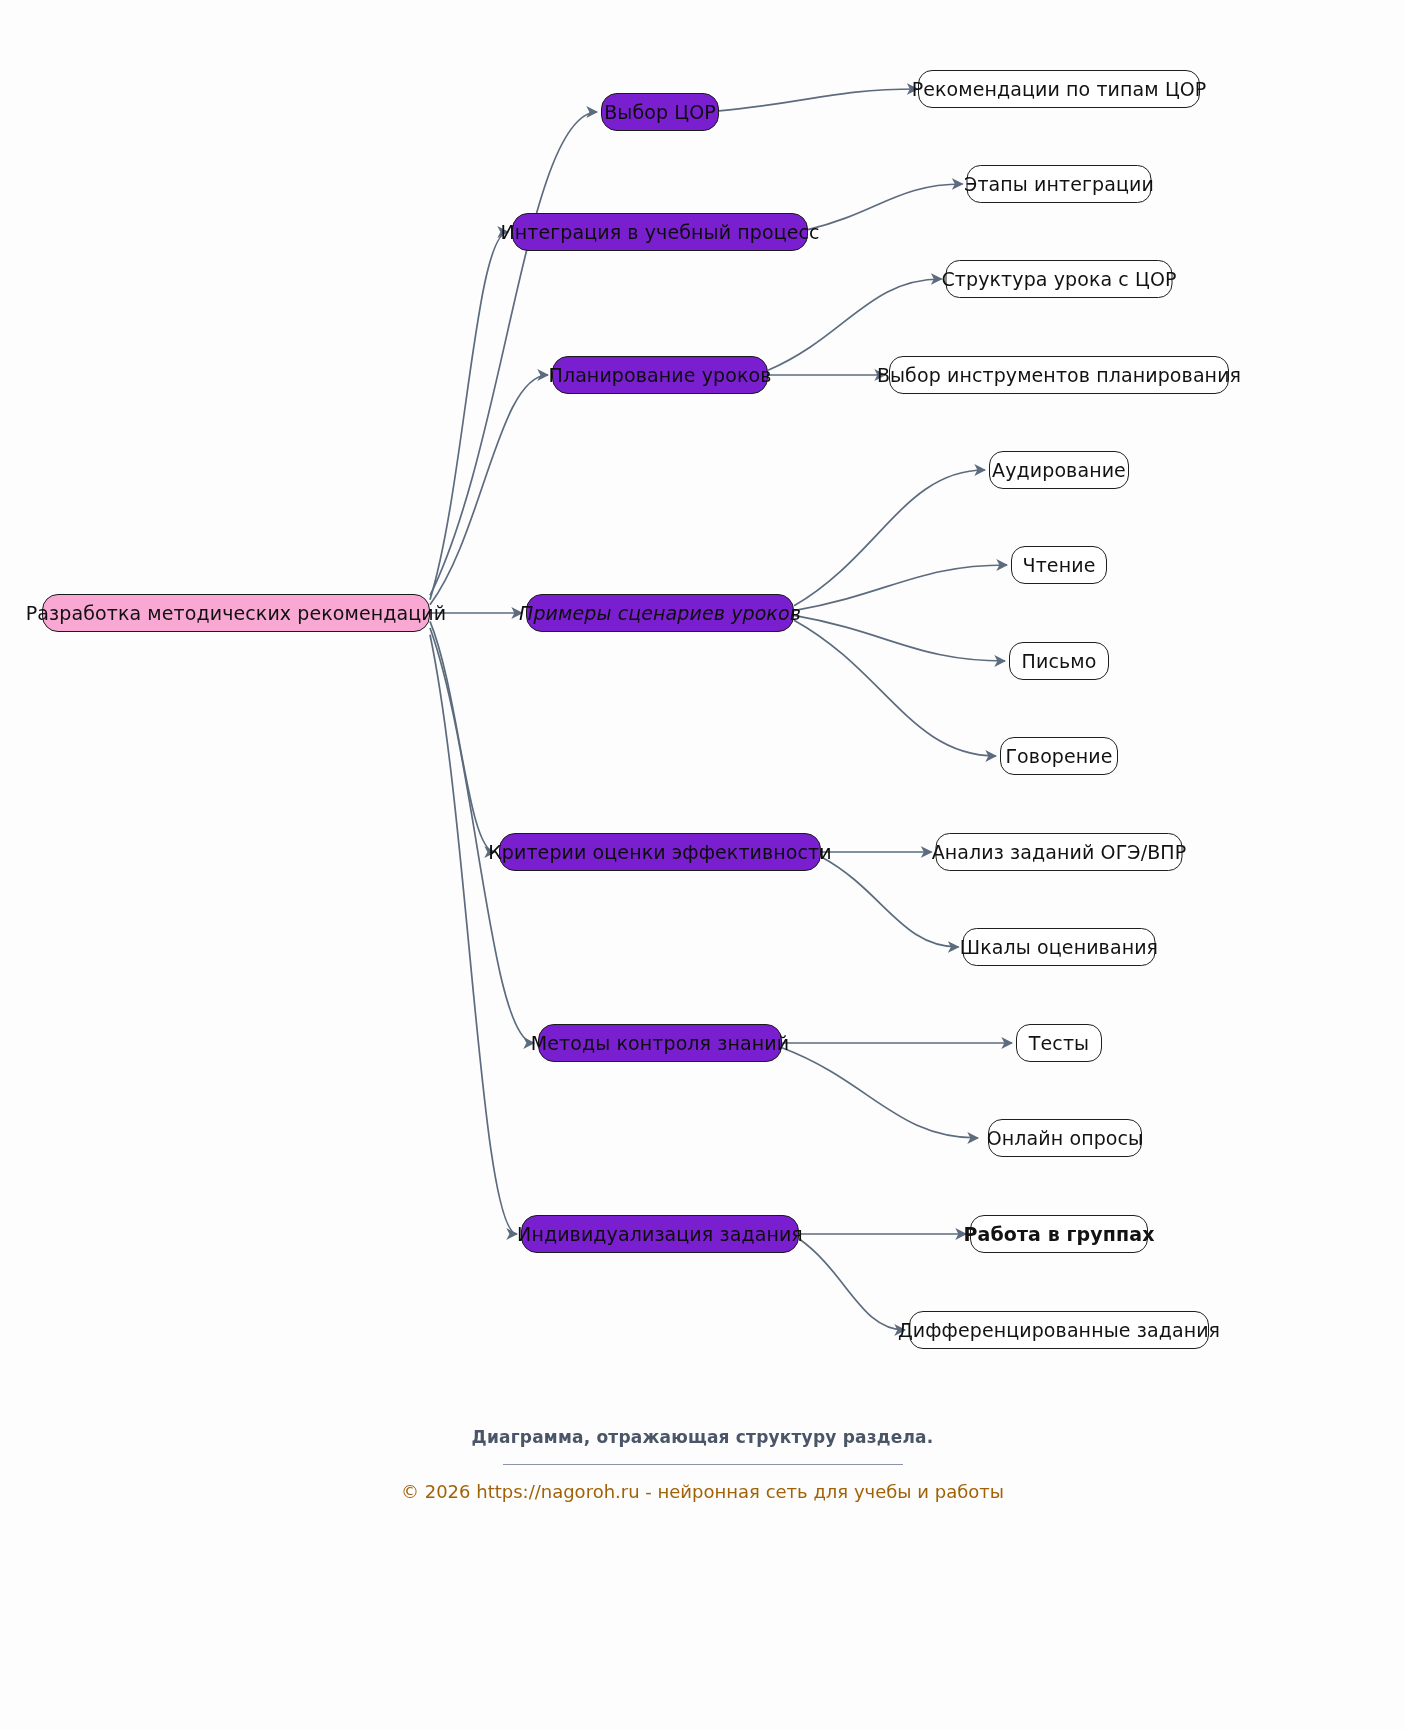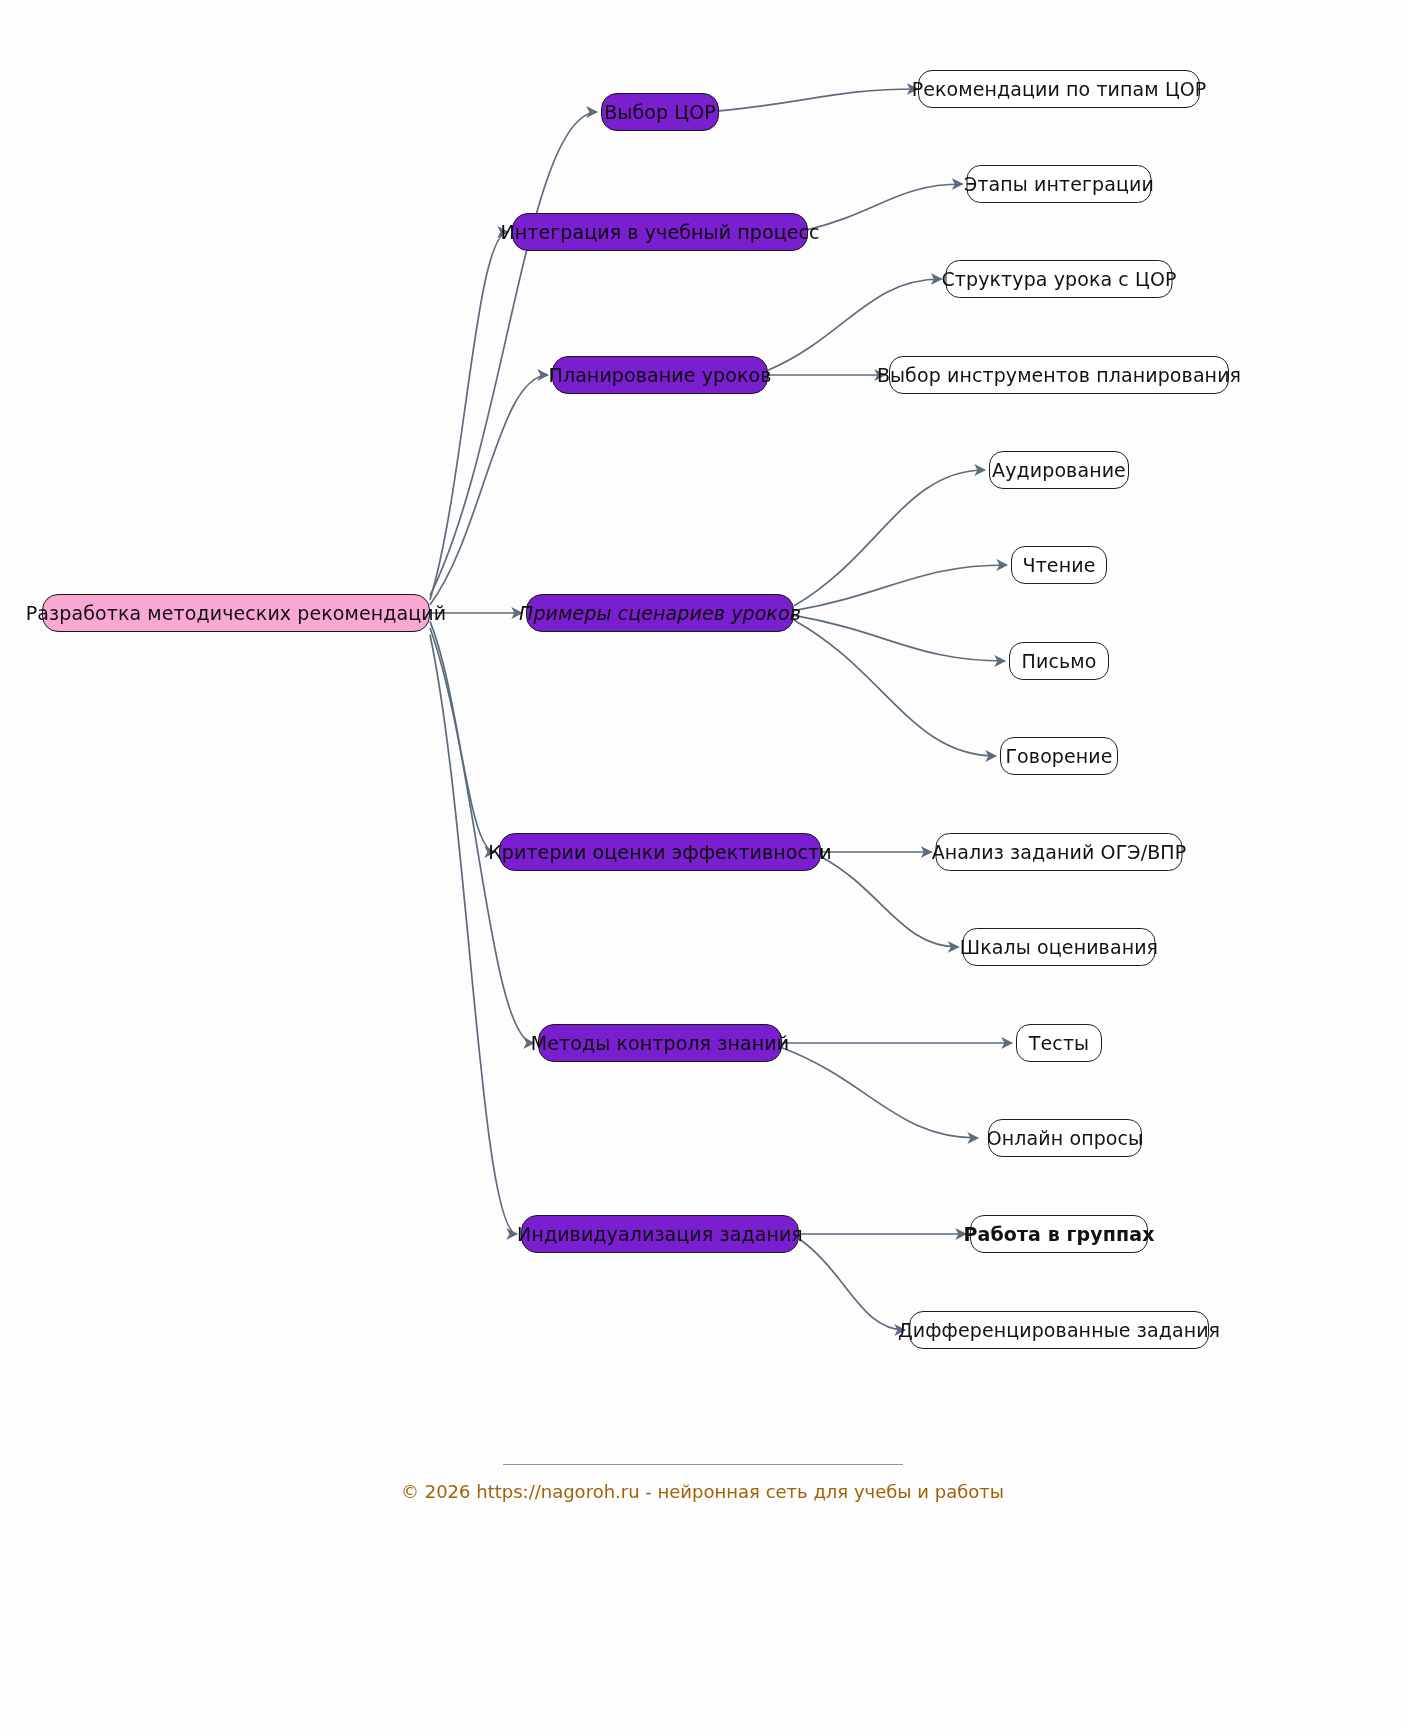--- a/index.html
+++ b/index.html
@@ -145,16 +145,17 @@
       <div class="node node-leaf" style="left: 1059px; top: 852px; width: 247px;">Анализ заданий ОГЭ/ВПР</div>
       <div class="node node-leaf" style="left: 1059px; top: 947px; width: 193px;">Шкалы оценивания</div>
       <div class="node node-branch" style="left: 660px; top: 1043px; width: 244px;">Методы контроля знаний</div>
       <div class="node node-leaf" style="left: 1059px; top: 1043px; width: 86px;">Тесты</div>
       <div class="node node-leaf" style="left: 1059px; top: 1138px; width: 154px; margin-left: 6px;">Онлайн опросы</div>
       <div class="node node-branch" style="left: 660px; top: 1234px; width: 278px;">Индивидуализация задания</div>
       <div class="node node-leaf" style="left: 1059px; top: 1234px; width: 178px; font-weight: bold;">Работа в группах</div>
       <div class="node node-leaf" style="left: 1059px; top: 1330px; width: 300px;">Дифференцированные задания</div>
     </div>
 
+  <div class="footer footer-caption">Диаграмма, отражающая структуру раздела.</div>
   <div class="footer-rule"></div>
   <div class="footer footer-credit">© 2026 https://nagoroh.ru - нейронная сеть для учебы и работы</div>
 
 </div>
 
 </body></html>

